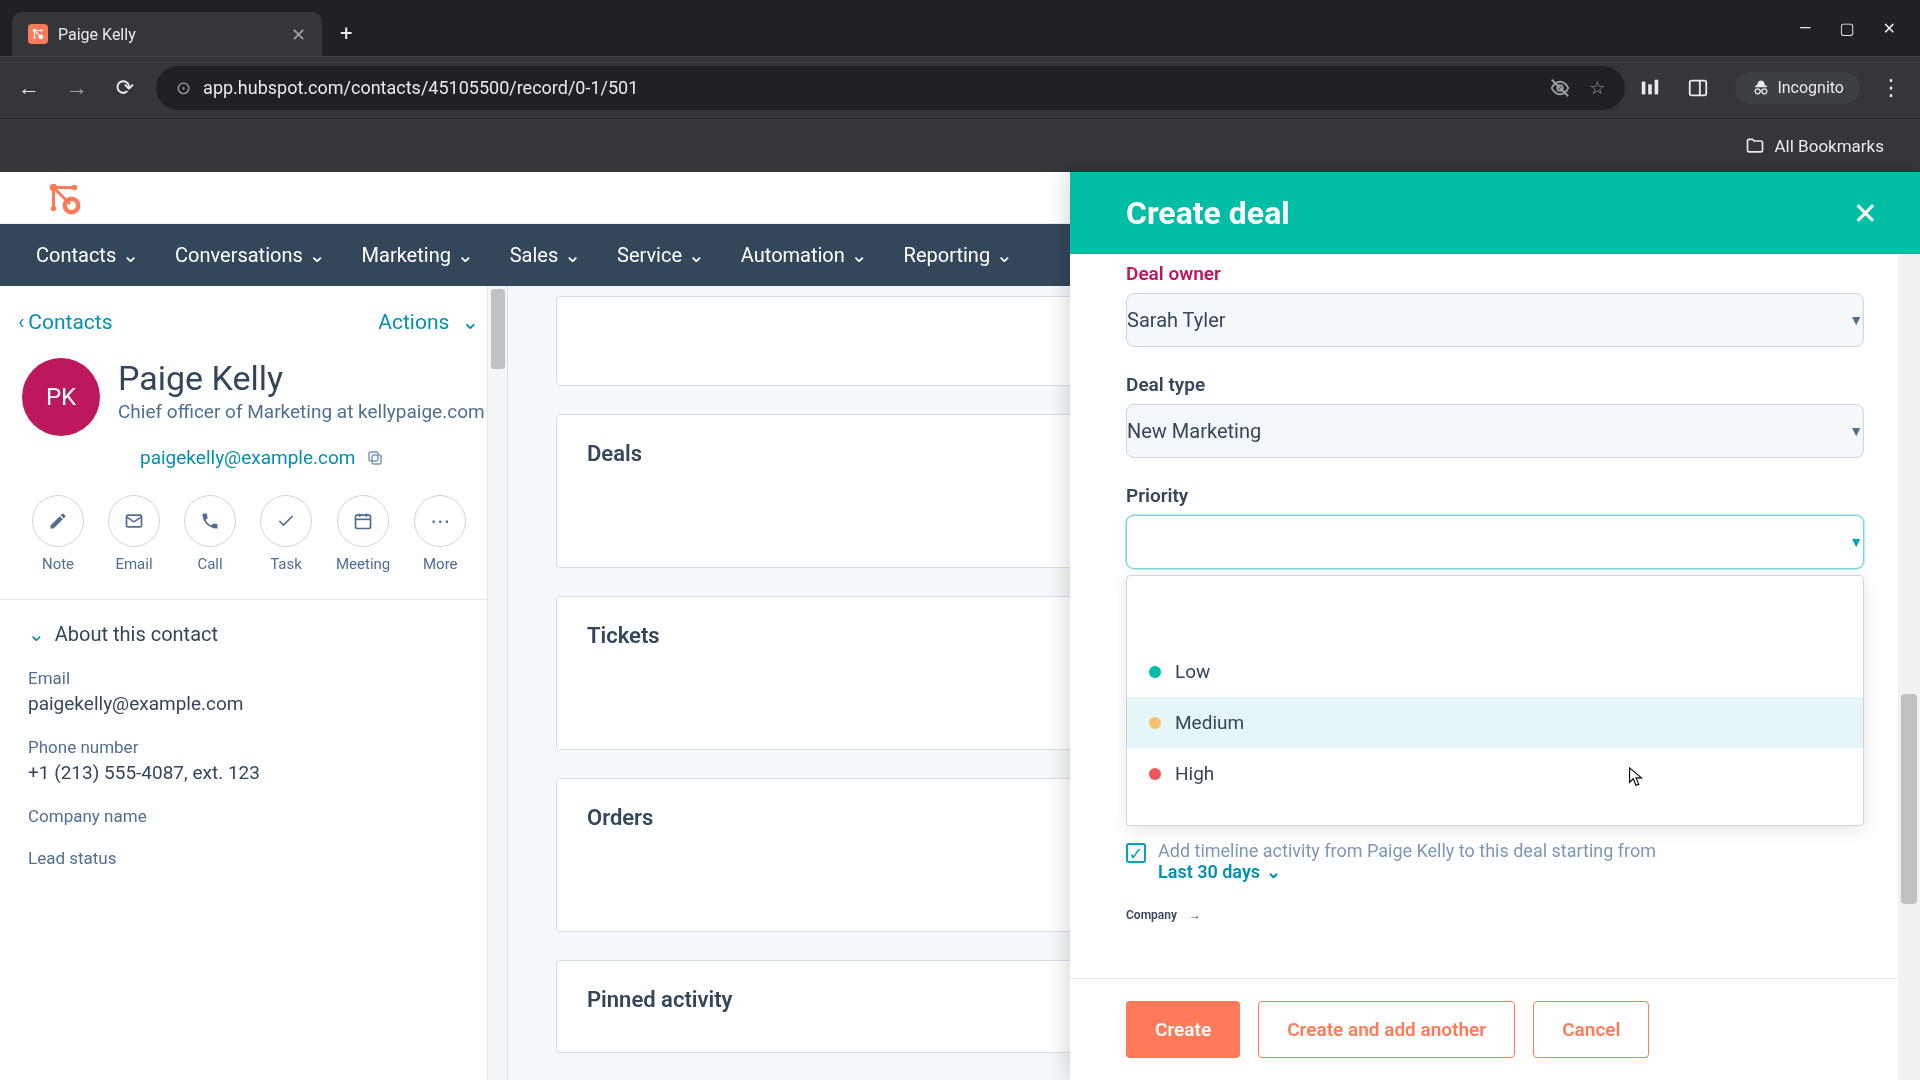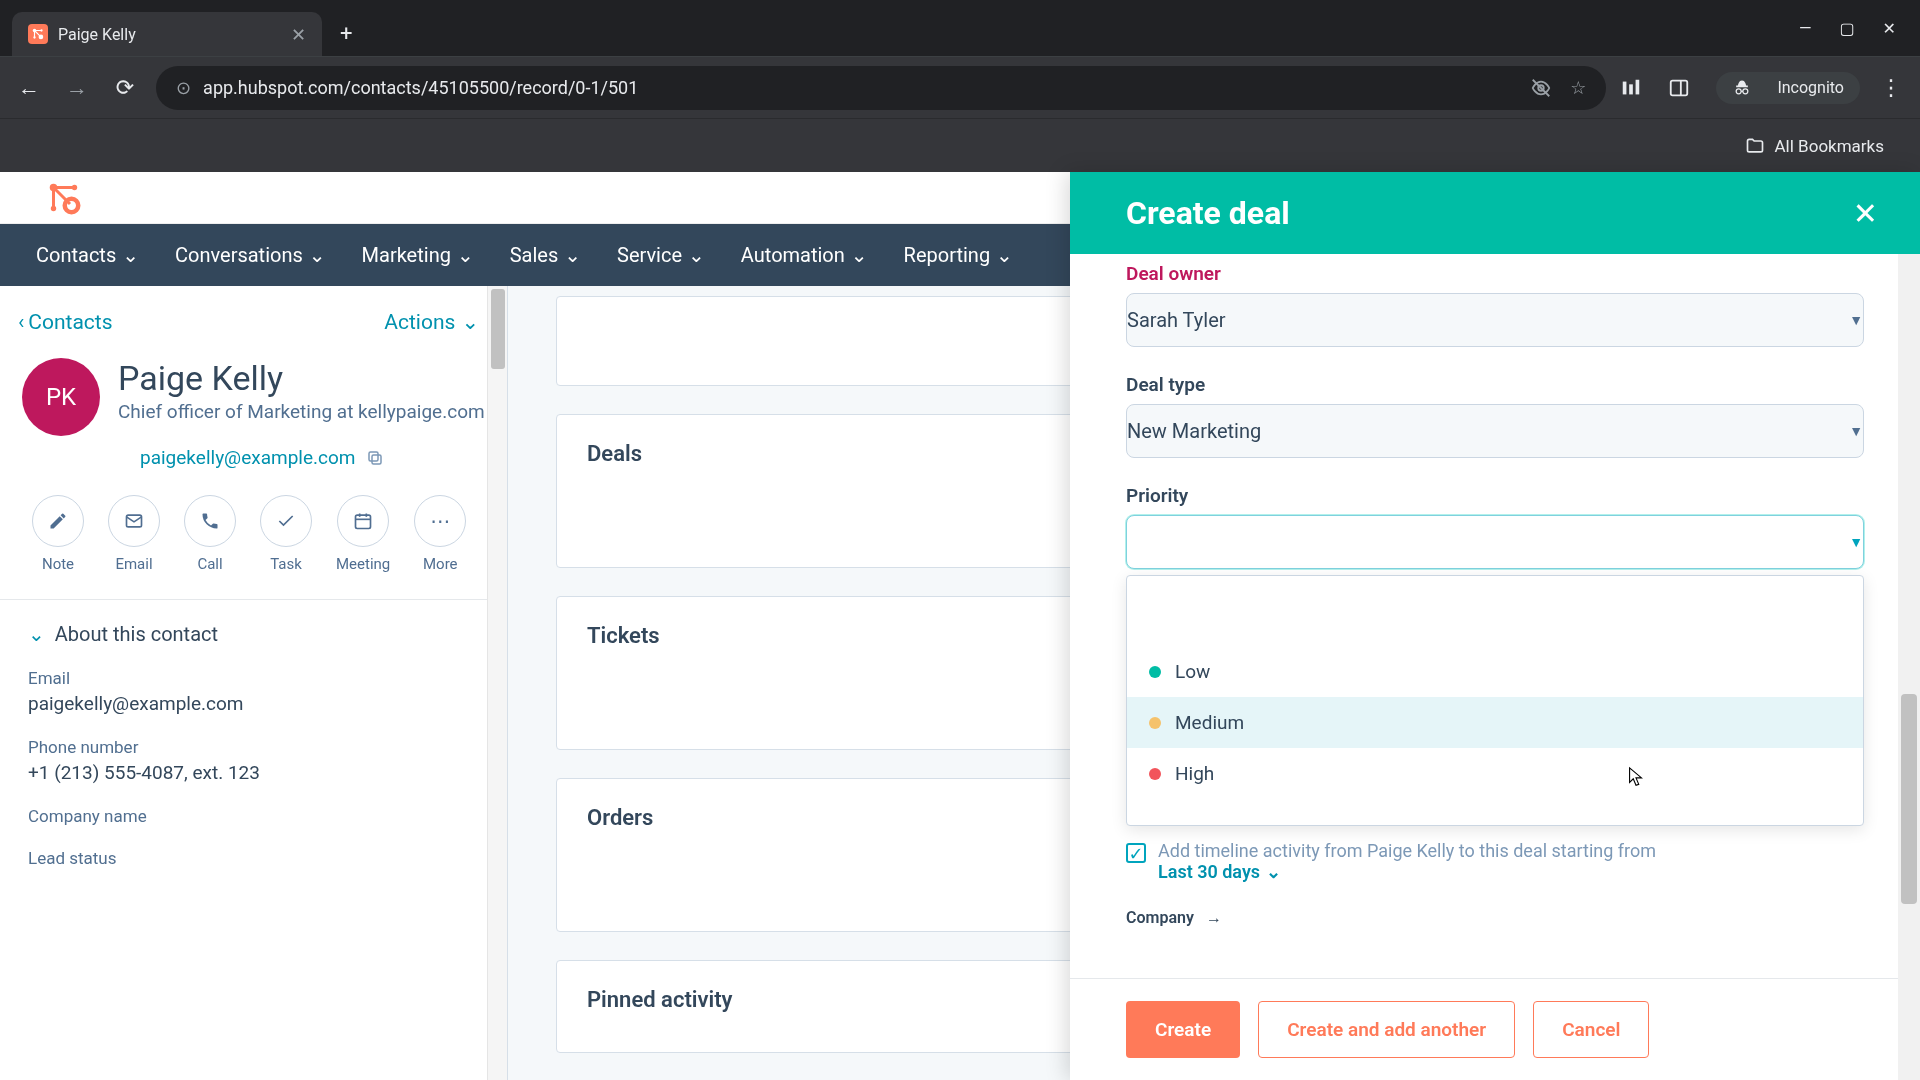--- a/index.html
+++ b/index.html
@@ -14,41 +14,41 @@
 .tab-new { color: #e8eaed; font-size: 22px; margin-left: 18px; margin-top: 10px; }
 .window-controls { margin-left: auto; display: flex; gap: 28px; padding-right: 24px; color: #e8eaed; align-items:center; }
 .win-btn { font-size: 16px; }
 
 .addr-bar { display: flex; align-items: center; height: 62px; padding: 0 12px; gap: 14px; background: #35363a; border-top: 1px solid #3c4043;}
 .nav-btn { color: #9aa0a6; font-size: 22px; width: 34px; text-align:center; }
 .nav-btn.active { color: #e8eaed; }
 .url-box { flex: 1; background: #202124; border-radius: 24px; height: 44px; display: flex; align-items: center; padding: 0 20px; color: #e8eaed; font-size: 18px; gap: 12px; }
 .url-icon { color: #9aa0a6; }
 .url-right { margin-left: auto; display:flex; gap:18px; color:#9aa0a6; align-items:center;}
-.incog-chip { background: #3c4043; border-radius: 20px; padding: 6px 16px; display:flex; align-items:center; gap:25px; color:#e8eaed; font-size:16px;}
+.incog-chip { background: #3c4043; border-radius: 20px; padding: 6px 16px; display:flex; align-items:center; gap:6px; color:#e8eaed; font-size:16px;}
 
 .bookmark-bar { height: 54px; background: #35363a; border-top:1px solid #2a2b2e; display:flex; align-items:center; justify-content:flex-end; padding-right: 36px; color:#e8eaed; font-size:17px; gap:10px;}
 
 
 .app-area { position: absolute; top: 172px; left: 0; right: 0; bottom: 0; background: #fff; }
 .app-header { height: 52px; background: #fff; display:flex; align-items:center; padding-left: 46px; border-bottom: 1px solid #eee;}
 .hs-logo { width: 36px; height: 36px;}
 
 .app-nav { height: 62px; background: #33475b; display:flex; align-items:center; padding-left: 36px; gap: 36px;}
 .nav-item { color: #fff; font-size: 20px; display:flex; align-items:center; gap:6px;}
 
 
 .main-wrap { display:flex; height: calc(100% - 114px); }
 .sidebar { width: 508px; border-right: 1px solid #d6dfe8; overflow-y: auto; padding: 0; position: relative;}
 .sidebar-scroll { position:absolute; right:0; top:0; width:20px; height:100%; background:#f5f5f5; border-left:1px solid #e5e5e5;}
 .sidebar-thumb { background:#c1c1c1; width:14px; margin:3px auto 0; height:80px; border-radius:3px;}
 
 .back-link { display:flex; align-items:center; justify-content:space-between; padding: 24px 28px 14px 18px; }
 .back-link-left { color:#0091ae; font-size:21px; display:flex; align-items:center; gap:4px;}
-.actions-btn { color:#0091ae; font-size:21px; display:flex; align-items:center; gap:6px;}
+.actions-btn { color:#0091ae; font-size:21px; display:flex; align-items:center; gap:12px;}
 
 .contact-hero { display:flex; gap:18px; padding: 10px 22px 14px; }
 .avatar { width: 78px; height: 78px; border-radius: 50%; background: #be185d; color:#fff; font-size: 24px; display:flex; align-items:center; justify-content:center; font-weight:400;}
 .contact-name { font-size: 34px; color: #33475b; font-weight: 400; }
 .contact-sub { font-size: 19px; color: #516f90; line-height: 1.5;}
 .contact-email-row { display:flex; align-items:center; gap:10px; padding: 4px 22px 0 140px; color:#0091ae; font-size:19px; margin-top:-8px;}
 .copy-icon { color:#7c98b6; }
 
 .action-row { display:flex; gap: 24px; padding: 26px 22px 26px 32px;}
 .action-btn { display:flex; flex-direction:column; align-items:center; gap:8px;}
@@ -87,21 +87,21 @@
 .dd-item.hover { background:#e5f5f8;}
 .dot { width:12px; height:12px; border-radius:50%;}
 .dot.low { background:#00bda5;}
 .dot.med { background:#f5c26b;}
 .dot.high { background:#f2545b;}
 
 .timeline-row { display:flex; align-items:flex-start; gap:12px; margin-top:14px; color:#7c98b6; font-size:18px;}
 .checkbox { width:20px; height:20px; border:2px solid #00a4bd; border-radius:3px; display:flex; align-items:center; justify-content:center; color:#00a4bd; flex-shrink:0; margin-top:3px;}
 .timeline-link { color:#0091ae; font-weight:600; display:flex; align-items:center; gap:6px;}
 
-.company-row { display:flex; align-items:center; gap:12px; margin-top: 26px; font-size:16px; color:#33475b; font-weight:600;}
+.company-row { display:flex; align-items:center; gap:12px; margin-top: 26px; font-size:12px; color:#33475b; font-weight:600;}
 
 .panel-footer { border-top:1px solid #e5e8eb; padding: 22px 56px; display:flex; gap:18px;}
 .btn { border-radius:4px; padding: 16px 28px; font-size:19px; font-weight:600; border:1px solid transparent; }
 .btn-primary { background:#ff7a59; color:#fff;}
 .btn-secondary { background:#fff; color:#ff7a59; border-color:#ff7a59;}
 
 .panel-outer-scroll { position:absolute; right:0; top:82px; bottom:0; width:22px; background:#f1f1f1;}
 .panel-outer-thumb { width:16px; background:#c1c1c1; margin:0 auto; height:210px; border-radius:4px; margin-top:440px;}
 
 .cursor { position:absolute; width:22px; height:26px; pointer-events:none; z-index:999;}

